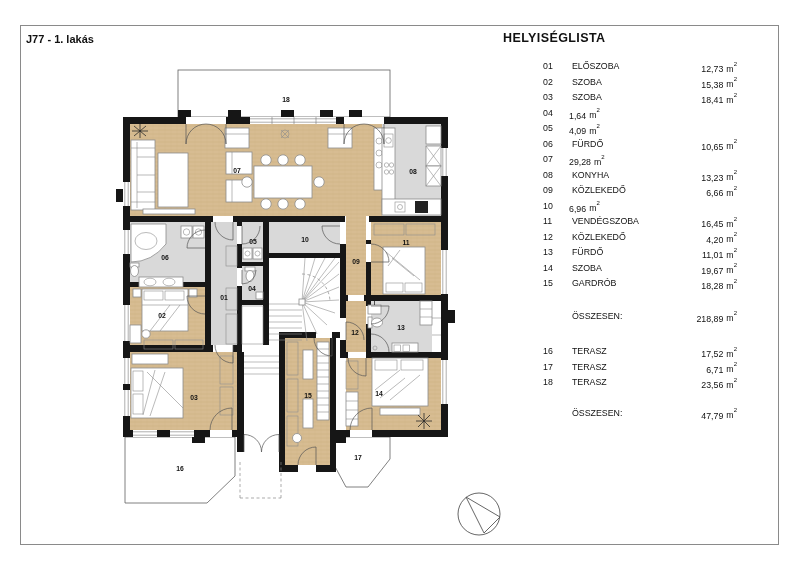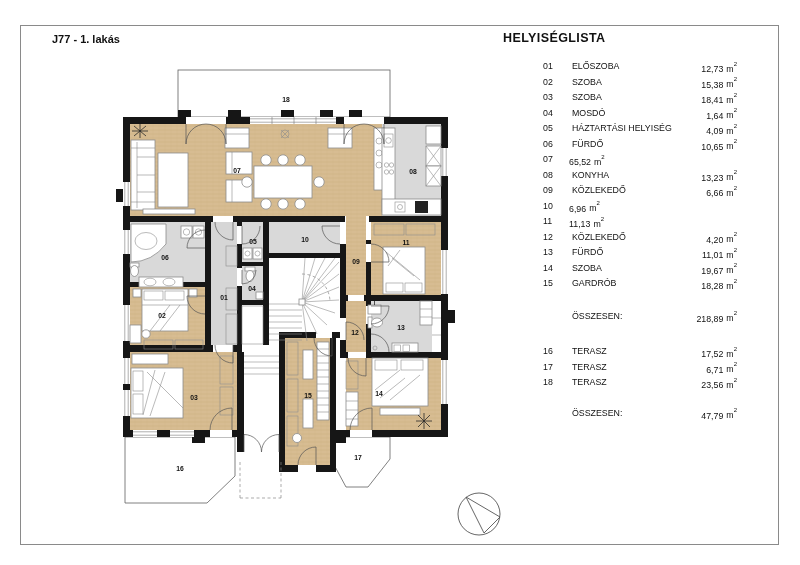--- a/index.html
+++ b/index.html
@@ -1,20 +1,20 @@
 <!DOCTYPE html>
 <html><head>
 <meta charset="utf-8">
 <style>
   html,body{margin:0;padding:0}
   body{width:800px;height:565px;position:relative;background:#fff;overflow:hidden;
        font-family:"Liberation Sans",sans-serif;color:#111}
   .frame{position:absolute;left:20px;top:25px;width:759px;height:520px;
          border:1px solid #8a8a8a;box-sizing:border-box}
-  .title{position:absolute;left:52px;top:33px;font-weight:bold;font-size:11px}
+  .title{position:absolute;left:26px;top:33px;font-weight:bold;font-size:11px}
   .heading{position:absolute;left:503px;top:31px;font-weight:bold;font-size:12.5px;letter-spacing:.4px}
   .roomlist{position:absolute;left:543px;top:61px;width:194px;font-size:8.8px;line-height:11px}
   .row{display:flex;height:15.5px}
   .c-no{width:26px}
   .c-name{flex:1;padding-left:3px;white-space:nowrap}
   .c-area{text-align:right;white-space:nowrap}
   .unit{margin-left:3px}
   .unit sup{font-size:6px;position:relative;top:-2.5px}
   .total{font-weight:normal}
   .sp1{height:17px}.sp2{height:20px}.sp3{height:15px}
@@ -403,39 +403,37 @@
       </div>
 
       <div class="row">
         <span class="c-no">03</span>
         <span class="c-name">SZOBA</span>
         <span class="c-area"><span>18,41</span><span class="unit"><span>m</span><sup>2</sup></span></span>
       </div>
 
       <div class="row">
         <span class="c-no">04</span>
-        <span class="c-name">MOSDÓ</span>
         <span class="c-area"><span>1,64</span><span class="unit"><span>m</span><sup>2</sup></span></span>
       </div>
 
       <div class="row">
         <span class="c-no">05</span>
-        <span class="c-name">HÁZTARTÁSI HELYISÉG</span>
         <span class="c-area"><span>4,09</span><span class="unit"><span>m</span><sup>2</sup></span></span>
       </div>
 
       <div class="row">
         <span class="c-no">06</span>
         <span class="c-name">FÜRDŐ</span>
         <span class="c-area"><span>10,65</span><span class="unit"><span>m</span><sup>2</sup></span></span>
       </div>
 
       <div class="row">
         <span class="c-no">07</span>
-        <span class="c-area"><span>65,52</span><span class="unit"><span>m</span><sup>2</sup></span></span>
+        <span class="c-area"><span>29,28</span><span class="unit"><span>m</span><sup>2</sup></span></span>
       </div>
 
       <div class="row">
         <span class="c-no">08</span>
         <span class="c-name">KONYHA</span>
         <span class="c-area"><span>13,23</span><span class="unit"><span>m</span><sup>2</sup></span></span>
       </div>
 
       <div class="row">
         <span class="c-no">09</span>
@@ -443,21 +441,22 @@
         <span class="c-area"><span>6,66</span><span class="unit"><span>m</span><sup>2</sup></span></span>
       </div>
 
       <div class="row">
         <span class="c-no">10</span>
         <span class="c-area"><span>6,96</span><span class="unit"><span>m</span><sup>2</sup></span></span>
       </div>
 
       <div class="row">
         <span class="c-no">11</span>
-        <span class="c-area"><span>11,13</span><span class="unit"><span>m</span><sup>2</sup></span></span>
+        <span class="c-name">VENDÉGSZOBA</span>
+        <span class="c-area"><span>16,45</span><span class="unit"><span>m</span><sup>2</sup></span></span>
       </div>
 
       <div class="row">
         <span class="c-no">12</span>
         <span class="c-name">KÖZLEKEDŐ</span>
         <span class="c-area"><span>4,20</span><span class="unit"><span>m</span><sup>2</sup></span></span>
       </div>
 
       <div class="row">
         <span class="c-no">13</span>

